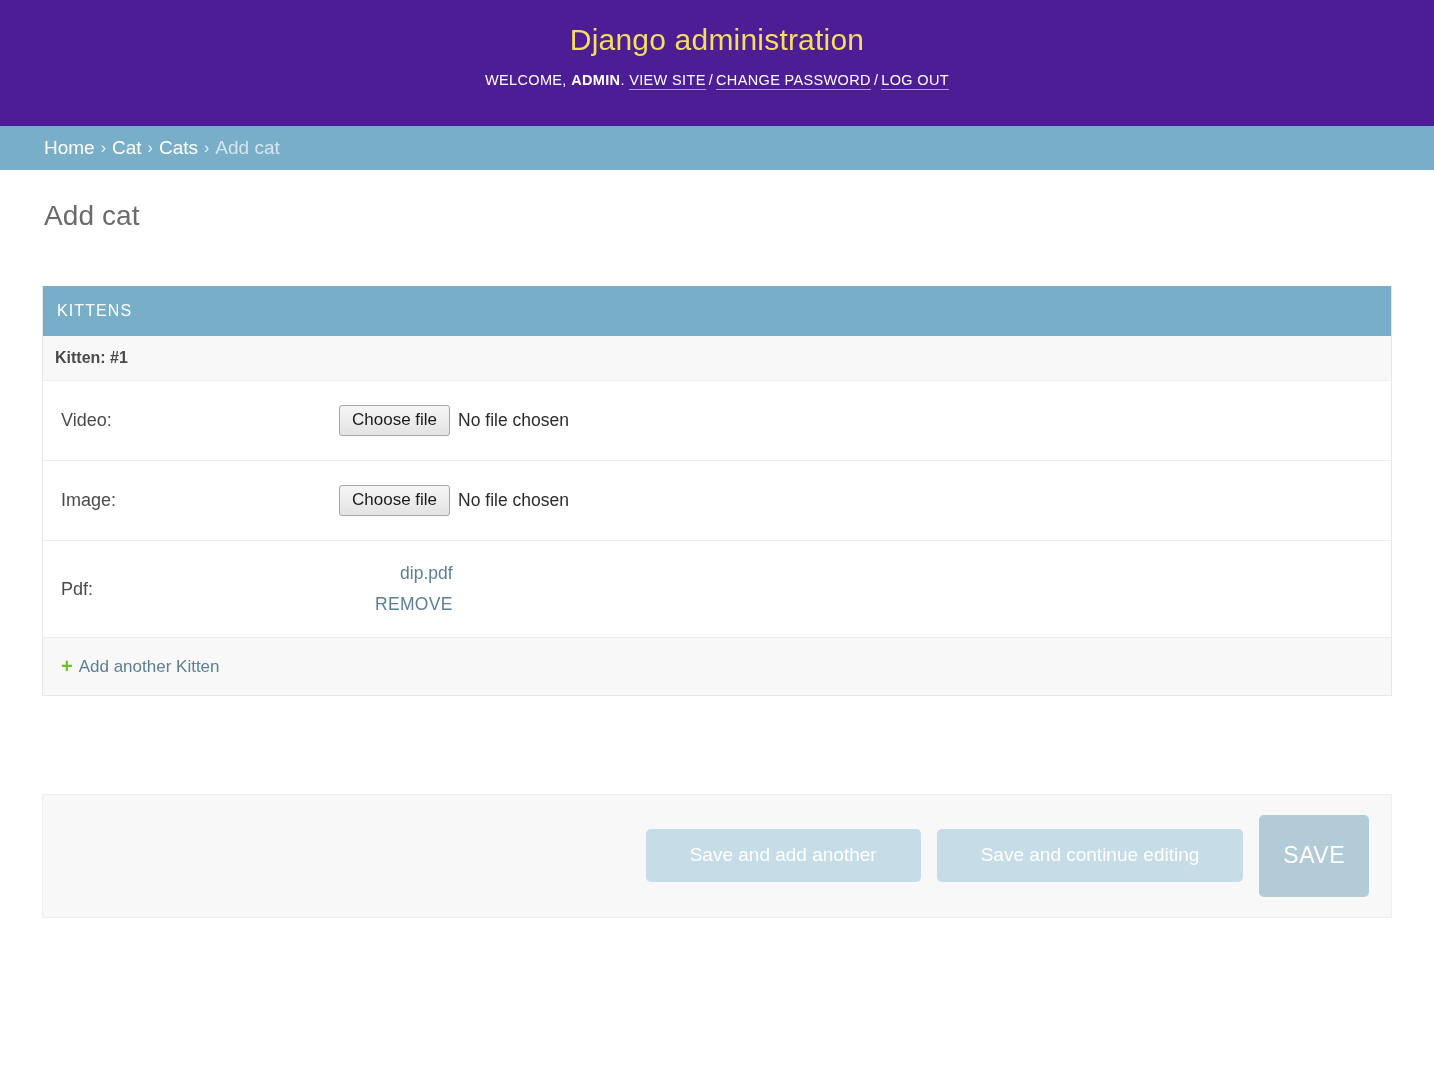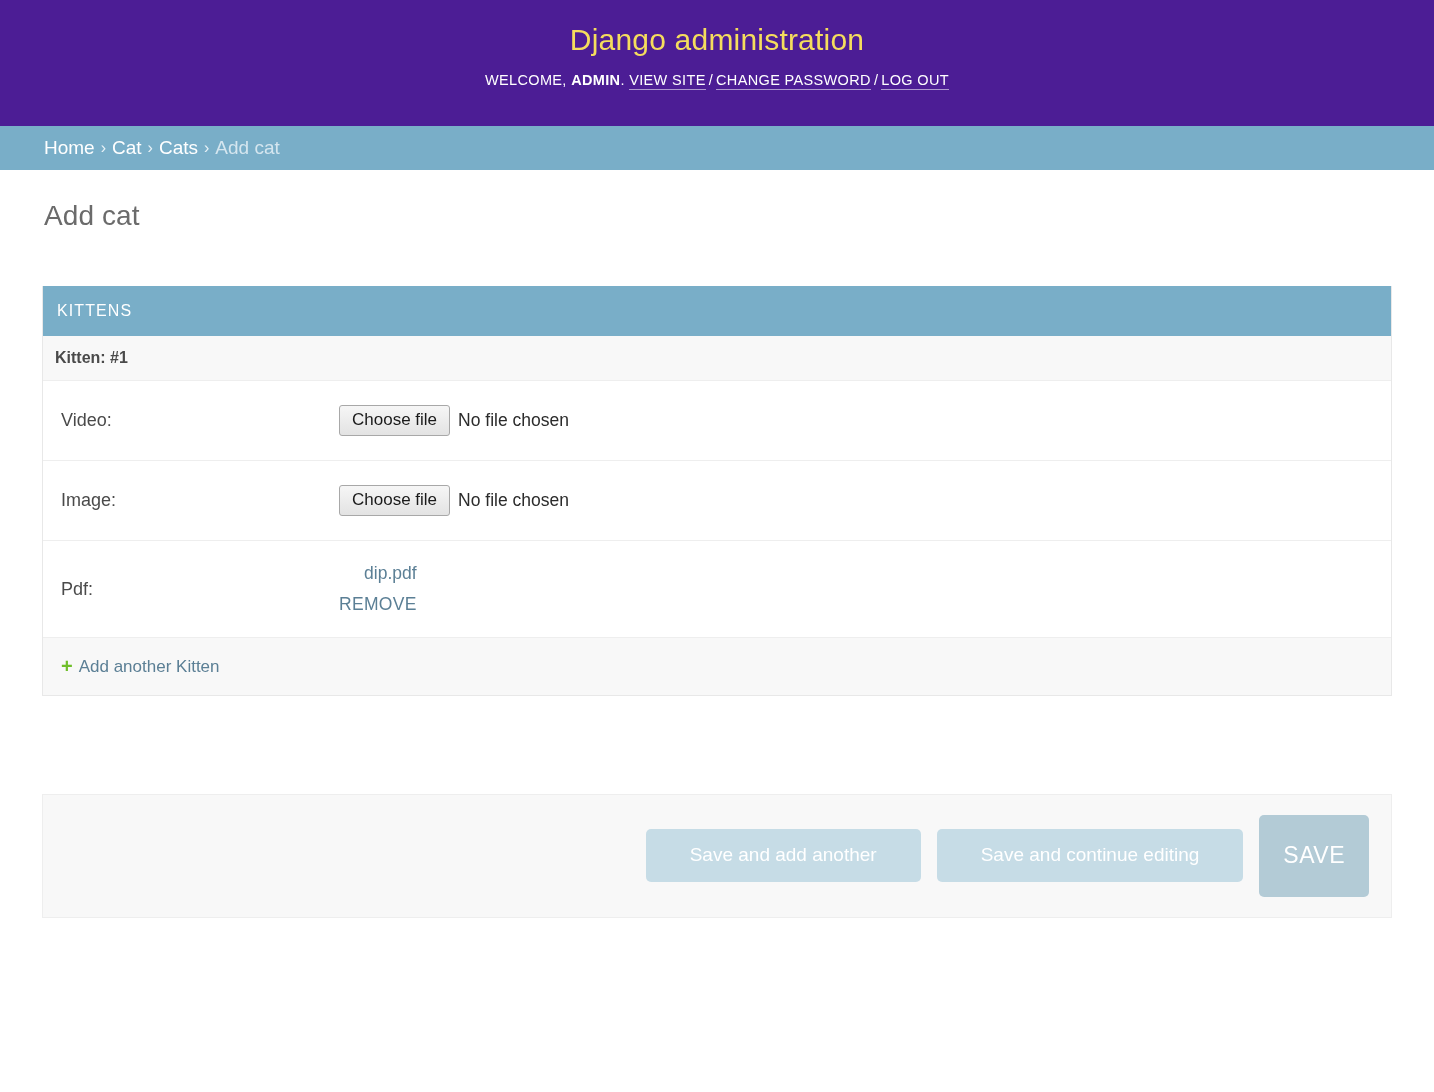--- a/index.html
+++ b/index.html
@@ -215,20 +215,21 @@
   .pdf-field a {
     color: #5b7f95;
     text-decoration: none;
     font-size: 17.5px;
   }
   .pdf-field .remove-link {
     color: #5b7f95;
     font-size: 17.5px;
     text-transform: uppercase;
     letter-spacing: 0.3px;
+    margin-left: 36px;
   }
   .add-row {
     background: #f8f8f8;
     padding: 17px 0 17px 18px;
     font-size: 17px;
   }
   .add-row a {
     color: #5b7f95;
     text-decoration: none;
   }

